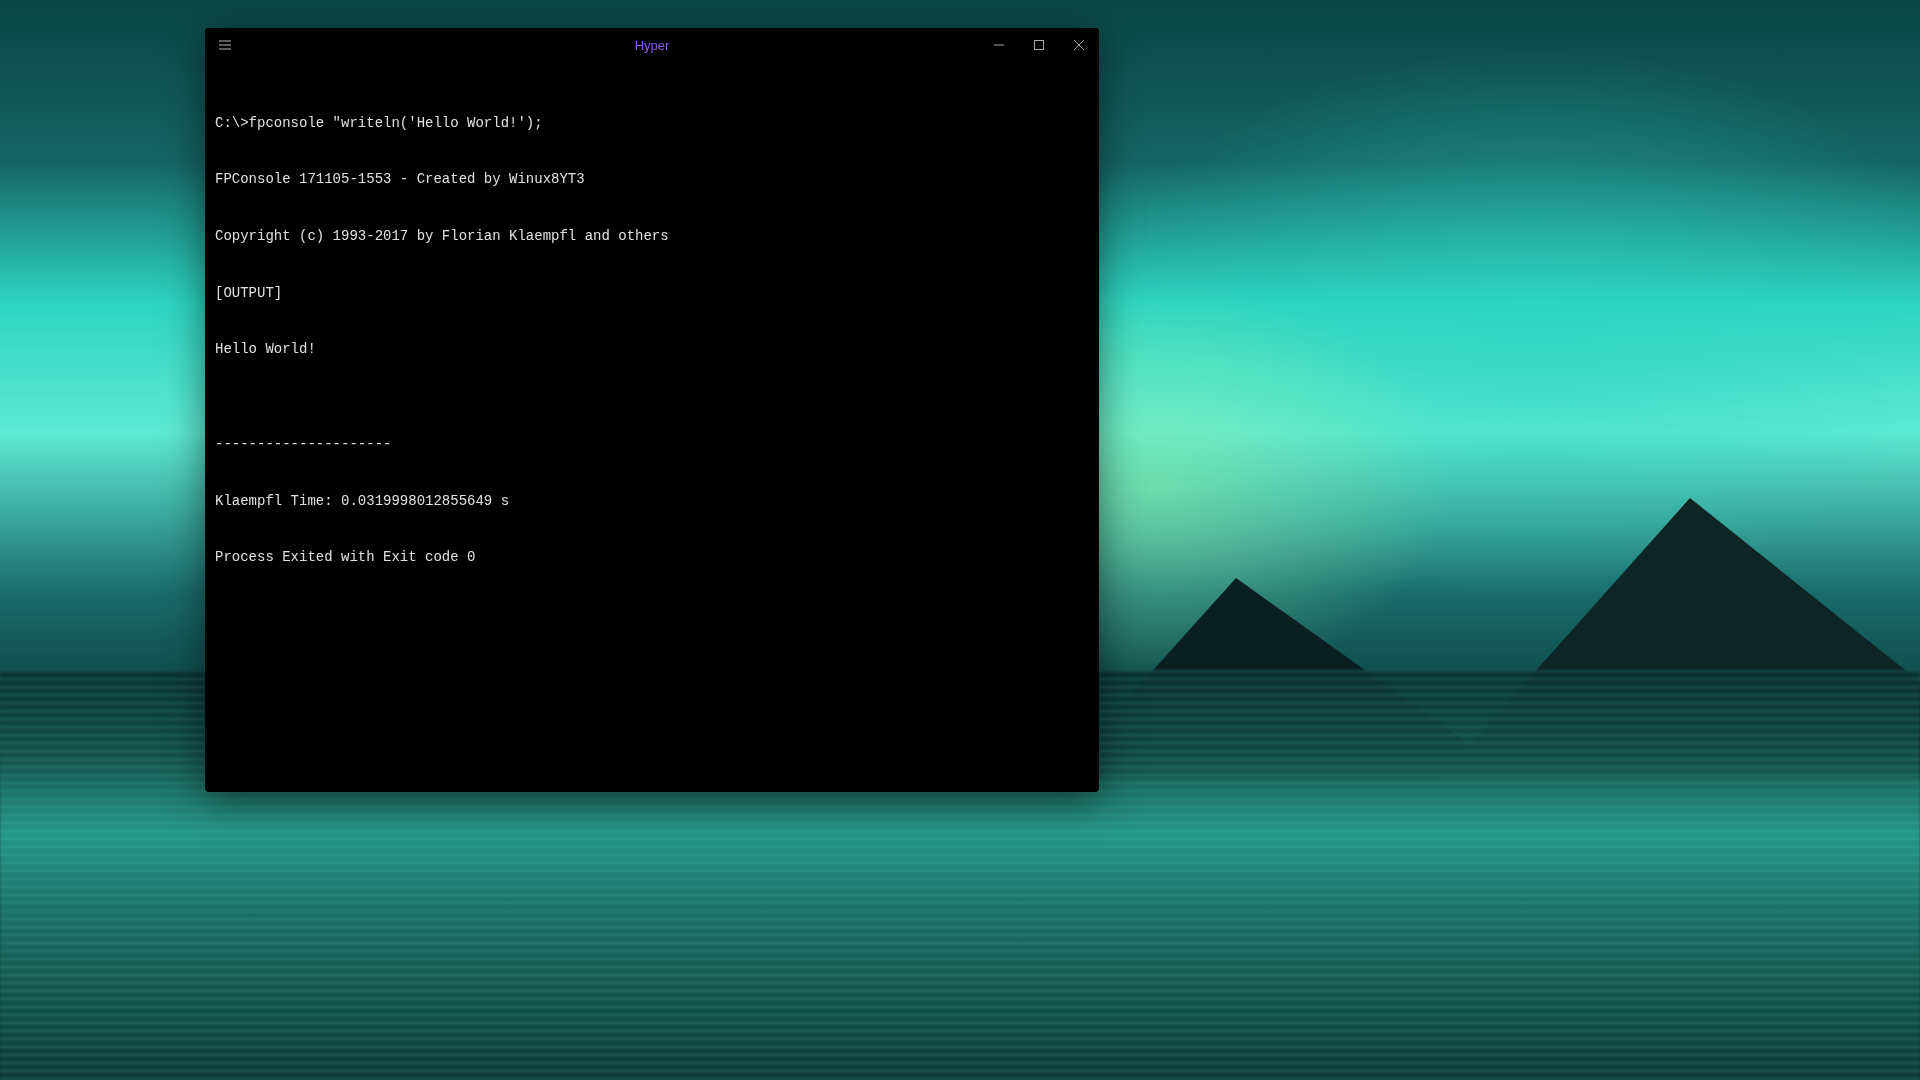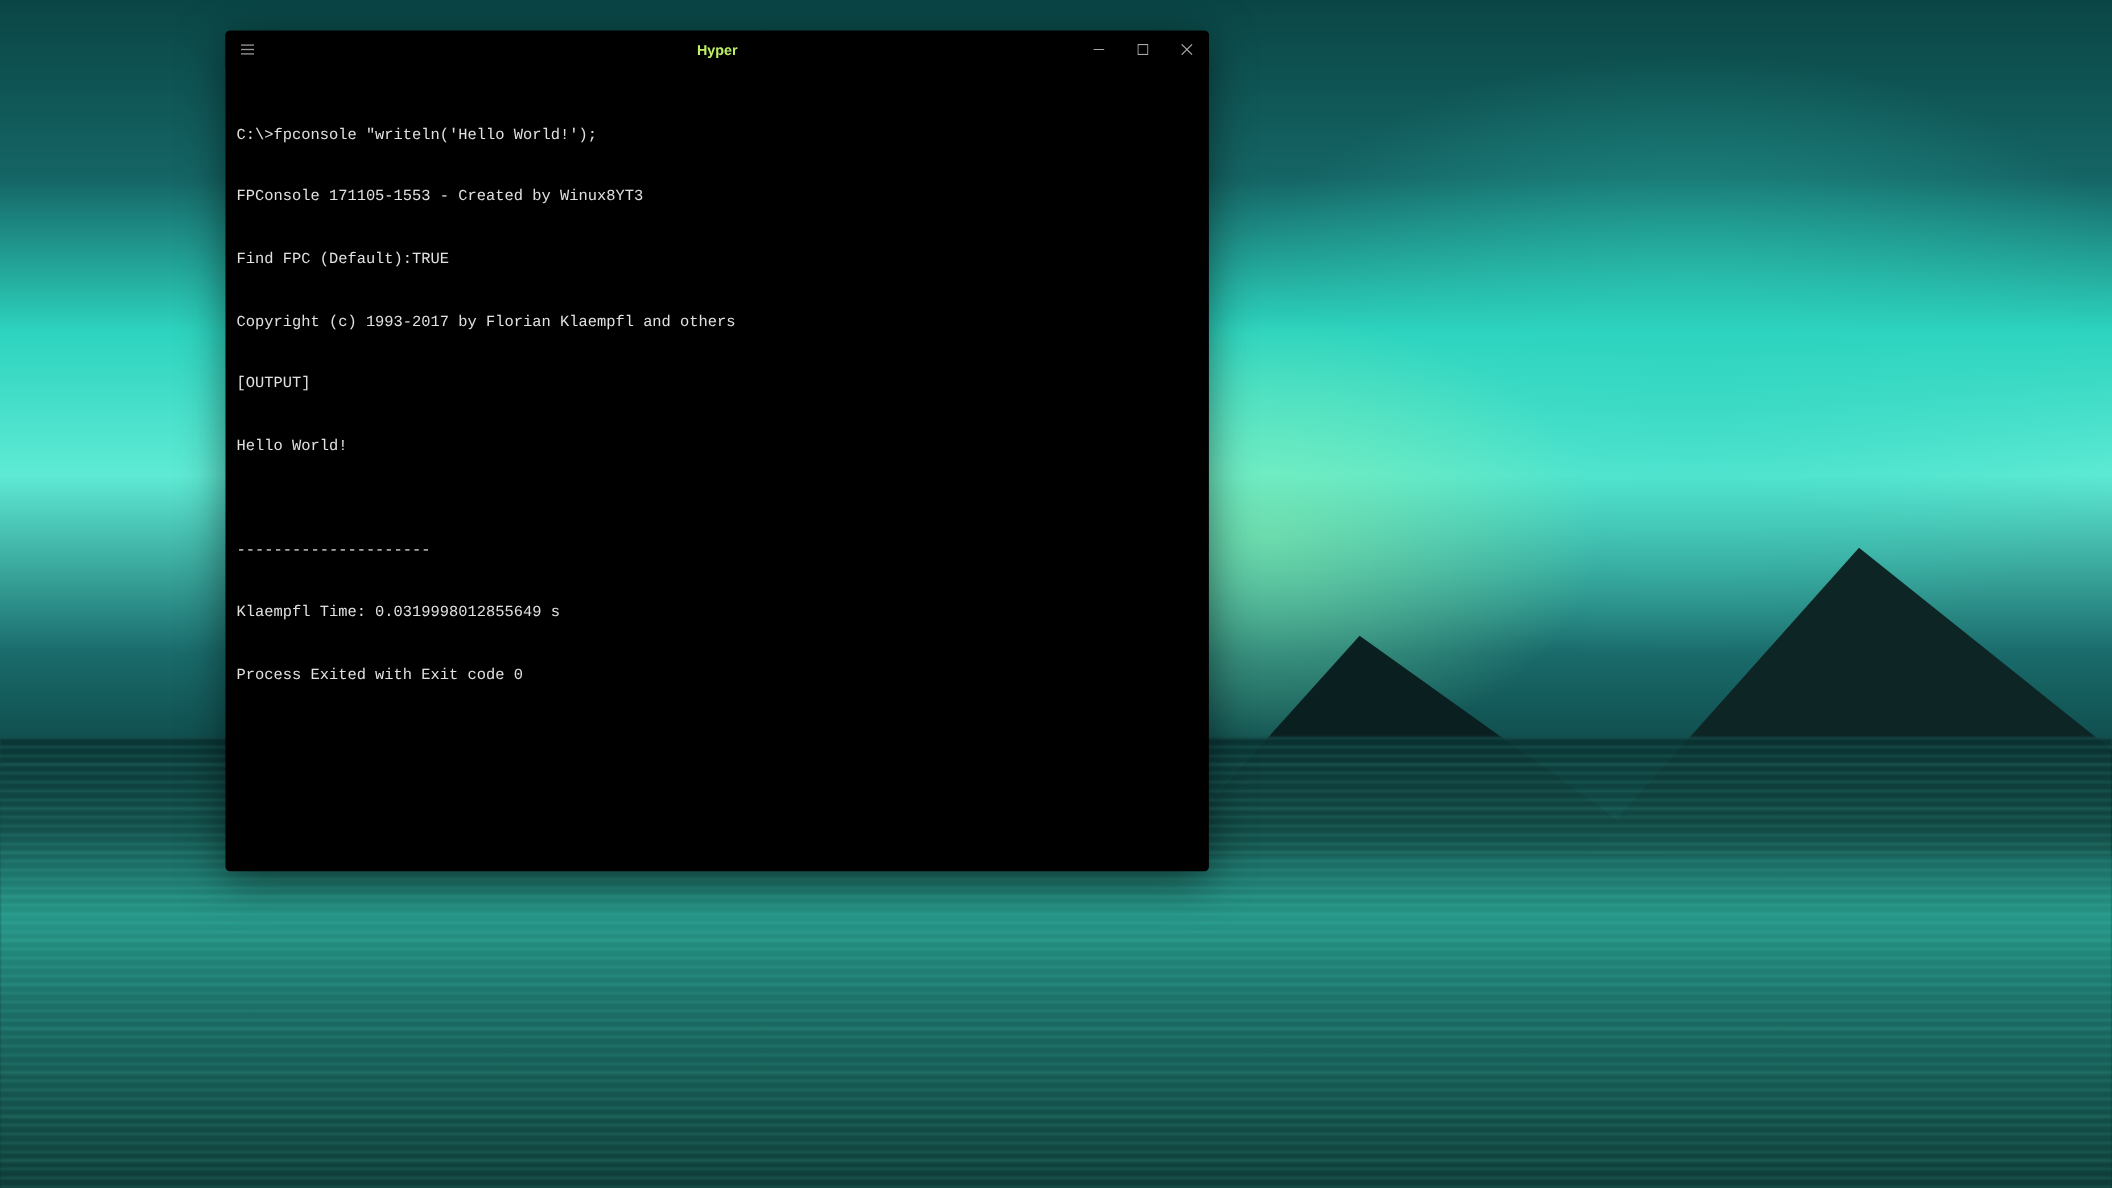--- a/index.html
+++ b/index.html
@@ -122,23 +122,23 @@
       font-size: 14px;
       line-height: 1;
     }
     
     .hamburger svg { display: block; }
     
     .title {
       position: absolute;
       left: 50%;
       transform: translateX(-50%);
-      color: #bef264;
+      color: #8b5cf6;
       font-size: 13px;
-      font-weight: 700;
+      font-weight: 400;
       text-align: right;
     }
     
     .window-controls {
       position: absolute;
       right: 0;
       top: 0;
       height: 100%;
       display: flex;
     }
@@ -208,21 +208,20 @@
         <svg width="10" height="10" viewBox="0 0 10 10">
             <line x1="0" y1="0" x2="10" y2="10" stroke="currentColor" stroke-width="1"></line>
             <line x1="10" y1="0" x2="0" y2="10" stroke="currentColor" stroke-width="1"></line>
           </svg>
       </div>
     </div>
   </div>
   <div class="terminal-body">
     <span class="term-line">C:\&gt;fpconsole "writeln('Hello World!');</span>
     <span class="term-line">FPConsole 171105-1553 - Created by Winux8YT3</span>
-    <span class="term-line">Find FPC (Default):TRUE</span>
     <span class="term-line">Copyright (c) 1993-2017 by Florian Klaempfl and others</span>
     <span class="term-line">[OUTPUT]</span>
     <span class="term-line">Hello World!</span>
     <span class="term-line"></span>
     <span class="term-line">---------------------</span>
     <span class="term-line">Klaempfl Time: 0.0319998012855649 s</span>
     <span class="term-line">Process Exited with Exit code 0</span>
     <span class="term-line"></span>
     
   </div>

